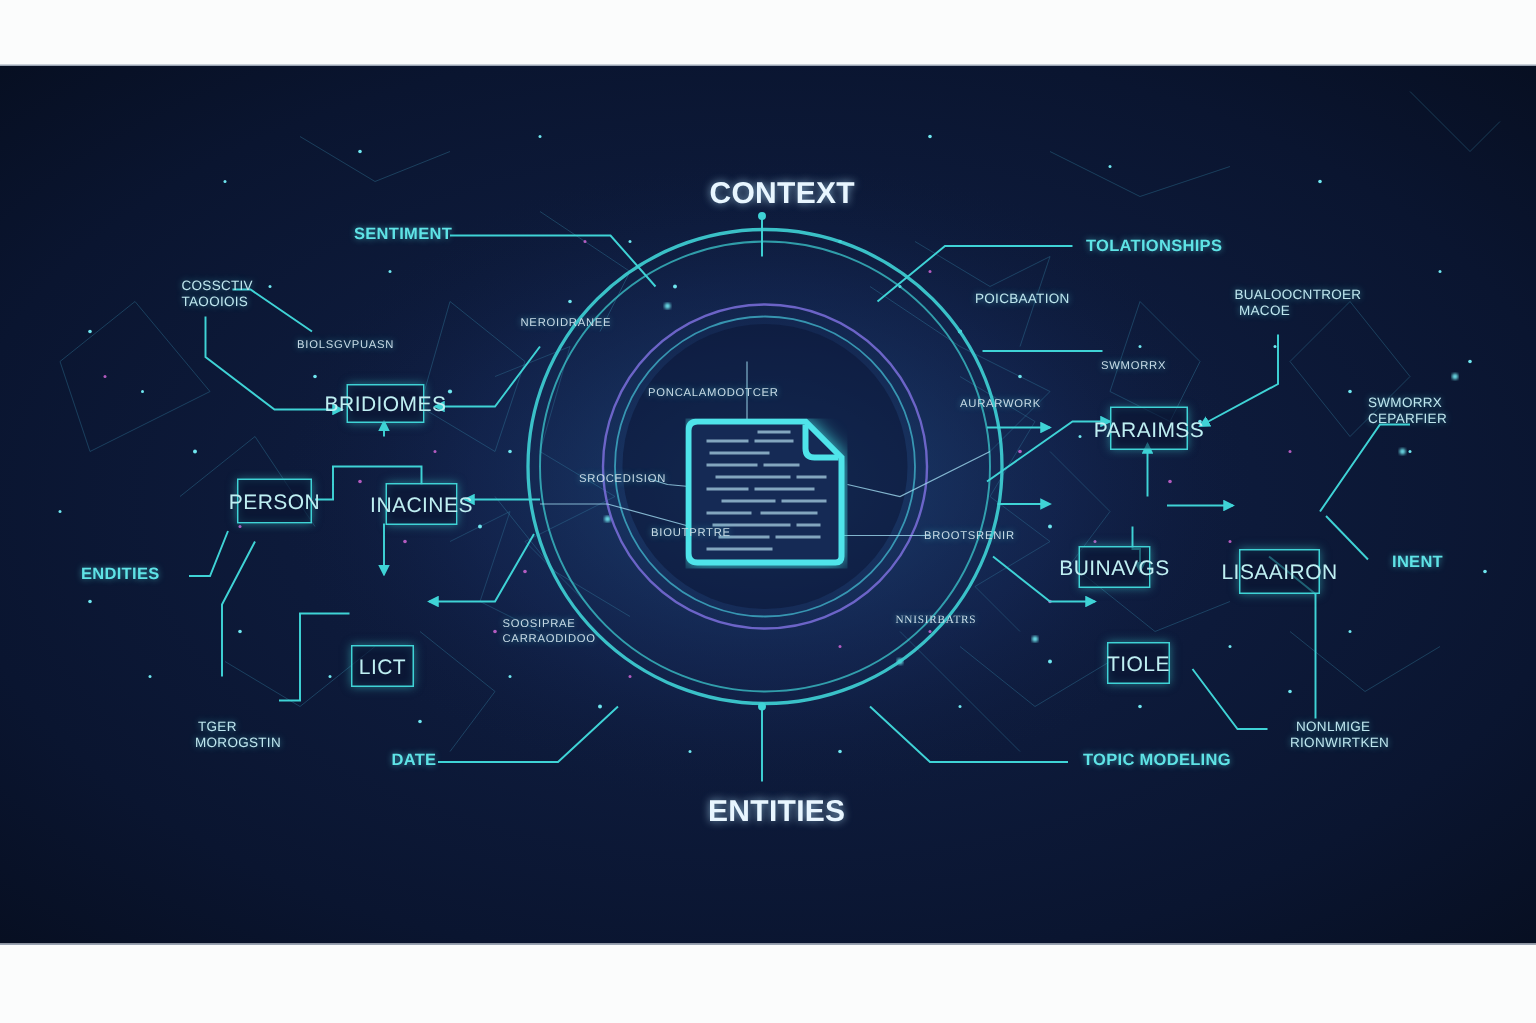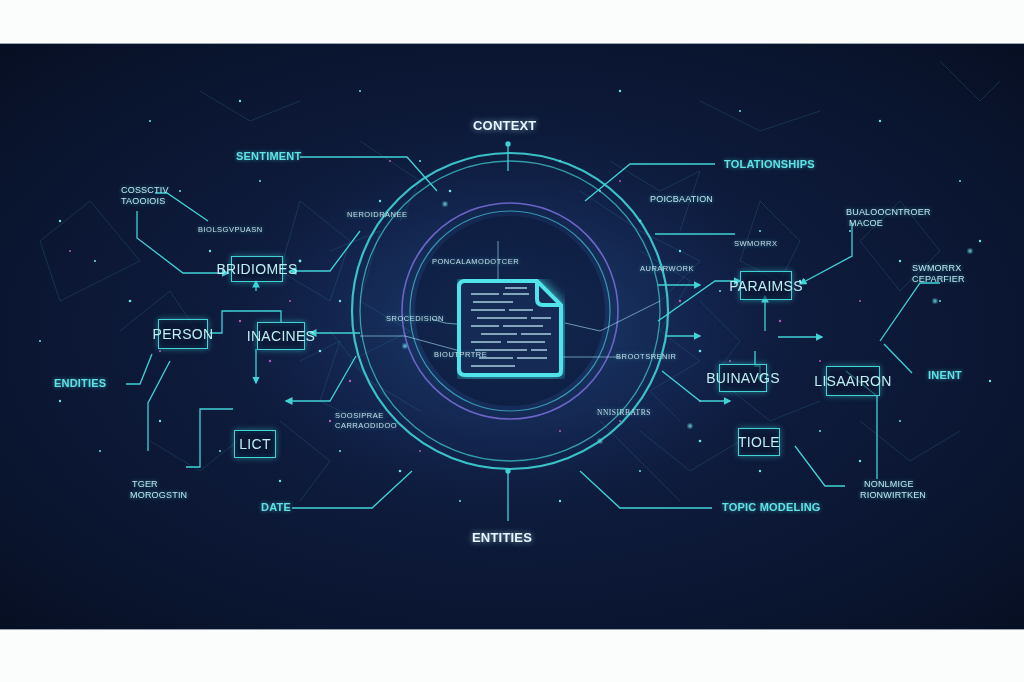--- a/index.html
+++ b/index.html
@@ -15,21 +15,21 @@
       overflow: hidden;
       border-top: 1px solid #9aa4b3;
       border-bottom: 1px solid #9aa4b3;
     }
     svg.net { position: absolute; left: 0; top: 0; }
     .lbl {
       position: absolute; white-space: nowrap;
       color: #5fe3e6; font-weight: bold; letter-spacing: 0.2px;
       text-shadow: 0 0 4px rgba(80,220,230,0.6);
     }
-    .lbl.big { color: #e8f6ff; font-size: 13px; text-shadow: 0 0 6px rgba(180,230,255,0.7); }
+    .lbl.big { color: #e8f6ff; font-size: 20px; text-shadow: 0 0 6px rgba(180,230,255,0.7); }
     .lbl.med { font-size: 11px; }
     .lbl.sm { font-size: 9px; color: #bfe6ee; font-weight: normal; line-height: 11px; }
     .lbl.xs { font-size: 7.5px; color: #c8dbe6; font-weight: normal; letter-spacing: 0.5px; }
     .box {
       position: absolute; border: 1.5px solid #3fd3d6;
       box-shadow: 0 0 6px rgba(63,211,214,0.5), inset 0 0 6px rgba(63,211,214,0.15);
       color: #bfeff2; font-size: 14px; letter-spacing: 0.3px;
       display: flex; align-items: center; justify-content: center;
       background: rgba(10,22,50,0.6);
     }
@@ -263,21 +263,21 @@
   <div class="lbl med" style="left:722px; top:457px;">TOPIC MODELING</div>
 
   <div class="lbl sm" style="left:121px; top:141px;">
     <div>COSSCTIV</div>
     <div>TAOOIOIS</div>
   </div>
   <div class="lbl sm" style="left:130px; top:435px;">
     <div style="padding-left:2px">TGER</div>
     <div>MOROGSTIN</div>
   </div>
-  <div class="lbl sm" style="left:846px; top:147px;margin-top:16px;">
+  <div class="lbl sm" style="left:823px; top:147px;">
     <div>BUALOOCNTROER</div>
     <div style="padding-left:3px">MACOE</div>
   </div>
   <div class="lbl sm" style="left:912px; top:219px;">
     <div>SWMORRX</div>
     <div>CEPARFIER</div>
   </div>
   <div class="lbl sm" style="left:860px; top:435px;">
     <div style="padding-left:4px">NONLMIGE</div>
     <div>RIONWIRTKEN</div>

